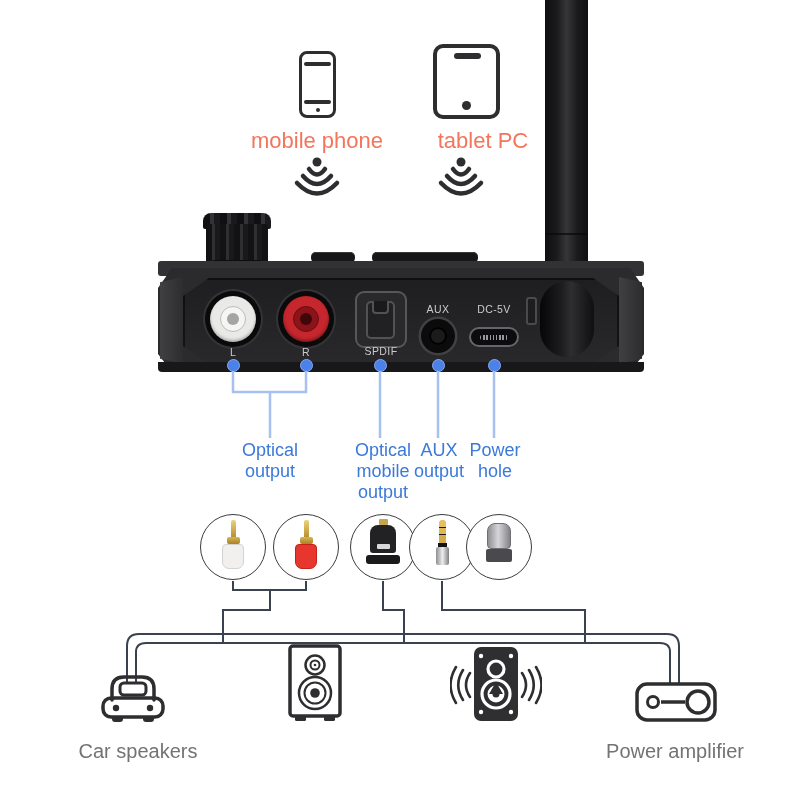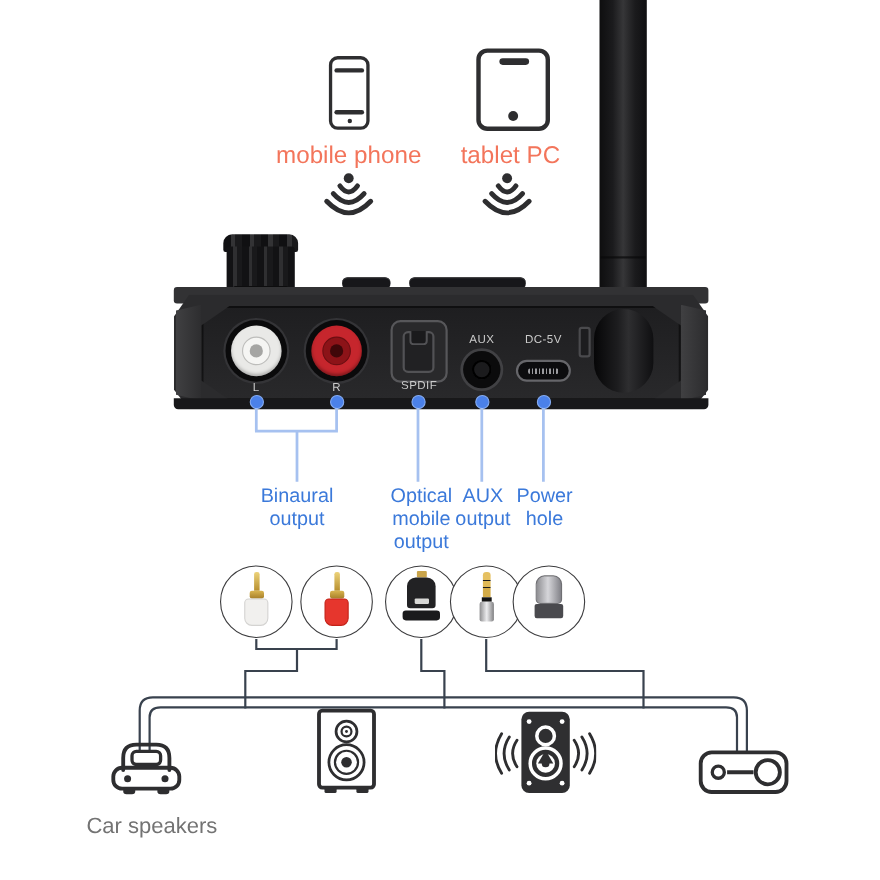--- a/index.html
+++ b/index.html
@@ -87,21 +87,21 @@
   <div class="abs phone">
     <span class="bar" style="top:8px"></span>
     <span class="bar" style="top:46px"></span>
     <span class="dot"></span>
   </div>
   <div class="abs tablet">
     <span class="bar"></span>
     <span class="dot"></span>
   </div>
   <div class="abs ctr src-label" style="left:317px">mobile phone</div>
-  <div class="abs ctr src-label" style="left:464px">tablet PC</div>
+  <div class="abs ctr src-label" style="left:483px">tablet PC</div>
 
   <svg class="abs" style="left:285px;top:156px" width="64" height="48" viewBox="0 0 64 48">
     <circle cx="32" cy="6" r="4.5" fill="#2E2E30"></circle>
     <path d="M24 13 Q32 24 40 13 M18 20 Q32 36 46 20 M12 27 Q32 48 52 27" fill="none" stroke="#2E2E30" stroke-width="4.5" stroke-linecap="round"></path>
   </svg>
   <svg class="abs" style="left:429px;top:156px" width="64" height="48" viewBox="0 0 64 48">
     <circle cx="32" cy="6" r="4.5" fill="#2E2E30"></circle>
     <path d="M24 13 Q32 24 40 13 M18 20 Q32 36 46 20 M12 27 Q32 48 52 27" fill="none" stroke="#2E2E30" stroke-width="4.5" stroke-linecap="round"></path>
   </svg>
 
@@ -162,21 +162,21 @@
     </g>
     <g fill="none" stroke="#39424E" stroke-width="2">
       <path d="M233 581 L233 589 M306 581 L306 589 M232 590 L307 590 M270 590 L270 610 L223 610 L223 644"></path>
       <path d="M383 581 L383 610 L404 610 L404 644"></path>
       <path d="M442 581 L442 610 L585 610 L585 644"></path>
       <path d="M127 684 L127 646 Q127 634 139 634 L667 634 Q679 634 679 646 L679 684"></path>
       <path d="M136 684 L136 652 Q136 643 146 643 L660 643 Q670 643 670 652 L670 684"></path>
     </g>
   </svg>
 
-  <div class="abs anno" style="left:270px;width:90px">Binaural output</div>
+  <div class="abs anno" style="left:270px;width:90px">Optical output</div>
   <div class="abs anno" style="left:383px;width:72px">Optical mobile output</div>
   <div class="abs anno" style="left:495px;width:64px">Power hole</div>
   <div class="abs anno" style="left:439px;width:64px">AUX output</div>
 
   <div class="abs conn" style="left:200px">
     <span class="pin"></span>
     <span class="collar"></span>
     <span class="rca-body" style="background:#f1f0ee;border:1px solid #d4d3d1"></span>
   </div>
   <div class="abs conn" style="left:273px">
@@ -239,14 +239,15 @@
   </svg>
 
   <svg class="abs" style="left:634px;top:679px" width="84" height="44" viewBox="0 0 84 44">
     <rect x="3" y="5" width="78" height="36" rx="10" fill="none" stroke="#2E2E30" stroke-width="3.5"></rect>
     <circle cx="19" cy="23" r="5.5" fill="none" stroke="#2E2E30" stroke-width="3"></circle>
     <line x1="27" y1="23" x2="51" y2="23" stroke="#2E2E30" stroke-width="3.5"></line>
     <circle cx="64" cy="23" r="11" fill="none" stroke="#2E2E30" stroke-width="3.5"></circle>
   </svg>
 
   <div class="abs ctr out-label" style="left:138px">Car speakers</div>
+  <div class="abs ctr out-label" style="left:675px">Power amplifier</div>
 
 </div>
 
 </body></html>

